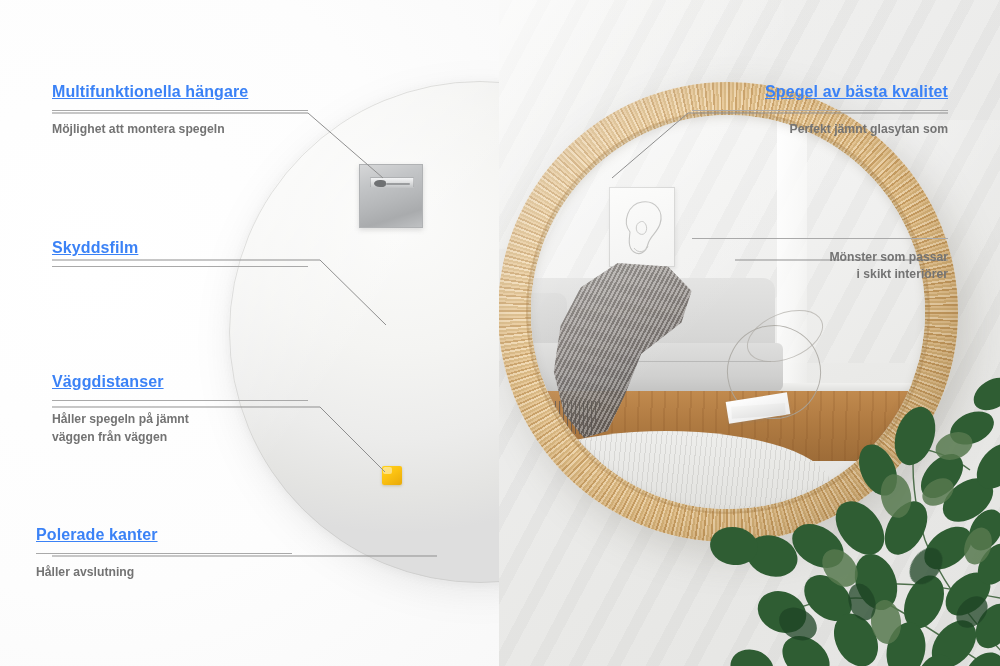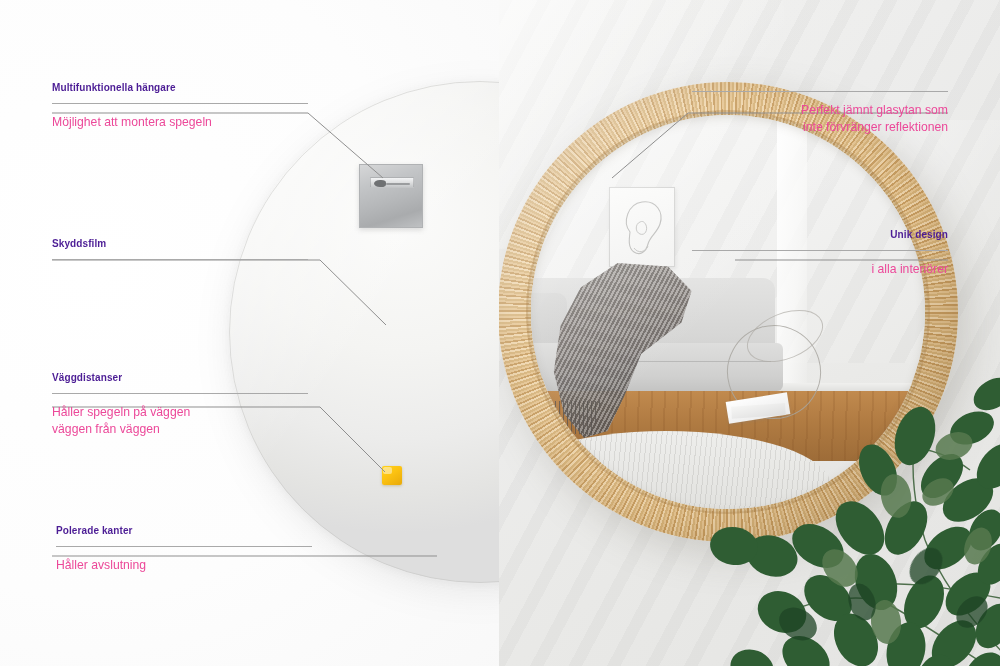--- a/index.html
+++ b/index.html
@@ -204,28 +204,29 @@
     background:linear-gradient(138deg, rgba(255,255,255,.55) 0%, rgba(255,255,255,.12) 28%, rgba(255,255,255,0) 50%);
     pointer-events:none;
   }
 
   
   .plant{position:absolute;right:-10px;bottom:-14px;width:300px;height:330px;}
 
   
   .callout{position:absolute;}
   .callout h3{
-    margin:0;font-size:10px;font-weight:bold;color:#4c1d95;letter-spacing:.1px;
+    margin:0;font-size:16px;font-weight:bold;color:#3b82f6;letter-spacing:.1px;
     line-height:1.2;
+    text-decoration:underline;
   }
   .callout .rule{
     height:1px;background:#a9a9a9;margin:9px 0 10px 0;
   }
   .callout p{
-    margin:0;font-size:12.2px;color:#ec4899;line-height:1.42;font-weight:400;
+    margin:0;font-size:12.2px;color:#737373;line-height:1.42;font-weight:700;
   }
   .callout.right{text-align:right;}
 
   .lines{position:absolute;left:0;top:0;width:1000px;height:666px;pointer-events:none;}
 </style>
 </head>
 <body>
 
 <div id="stage">
 
@@ -357,35 +358,35 @@
   </div>
 
   <div class="callout left" style="left:52px;top:229px;width:256px;margin-top:9px;">
     <h3>Skyddsfilm</h3>
     <div class="rule"></div>
   </div>
 
   <div class="callout left" style="left:52px;top:372px;width:256px;">
     <h3>Väggdistanser</h3>
     <div class="rule"></div>
-    <p>Håller spegeln på väggen</p>
+    <p>Håller spegeln på jämnt</p>
     <p>väggen från väggen</p>
   </div>
 
-  <div class="callout left" style="left:56px;top:525px;width:256px;">
+  <div class="callout left" style="left:36px;top:525px;width:256px;">
     <h3>Polerade kanter</h3>
     <div class="rule"></div>
     <p>Håller avslutning</p>
   </div>
 
   <div class="callout right" style="left:692px;top:82px;width:256px;">
+    <h3>Spegel av bästa kvalitet</h3>
     <div class="rule"></div>
     <p>Perfekt jämnt glasytan som</p>
-    <p>inte förvränger reflektionen</p>
   </div>
 
   <div class="callout right" style="left:692px;top:229px;width:256px;">
-    <h3>Unik design</h3>
-    <div class="rule"></div>
-    <p>i alla interiörer</p>
+    <div class="rule"></div>
+    <p>Mönster som passar</p>
+    <p>i skikt interiörer</p>
   </div>
 
 </div>
 
 </body></html>

